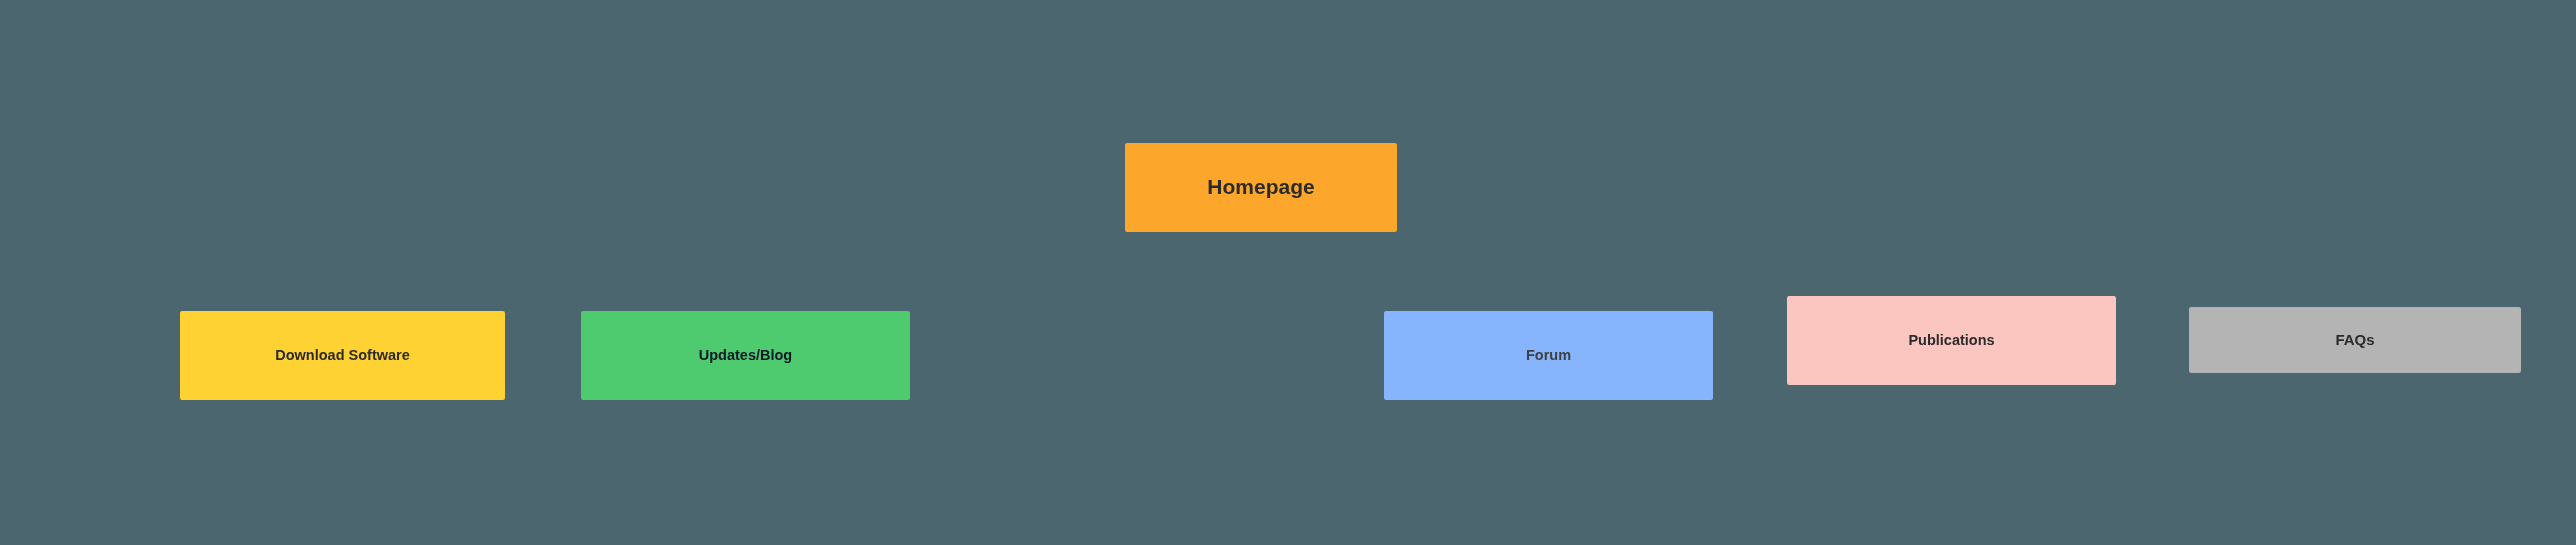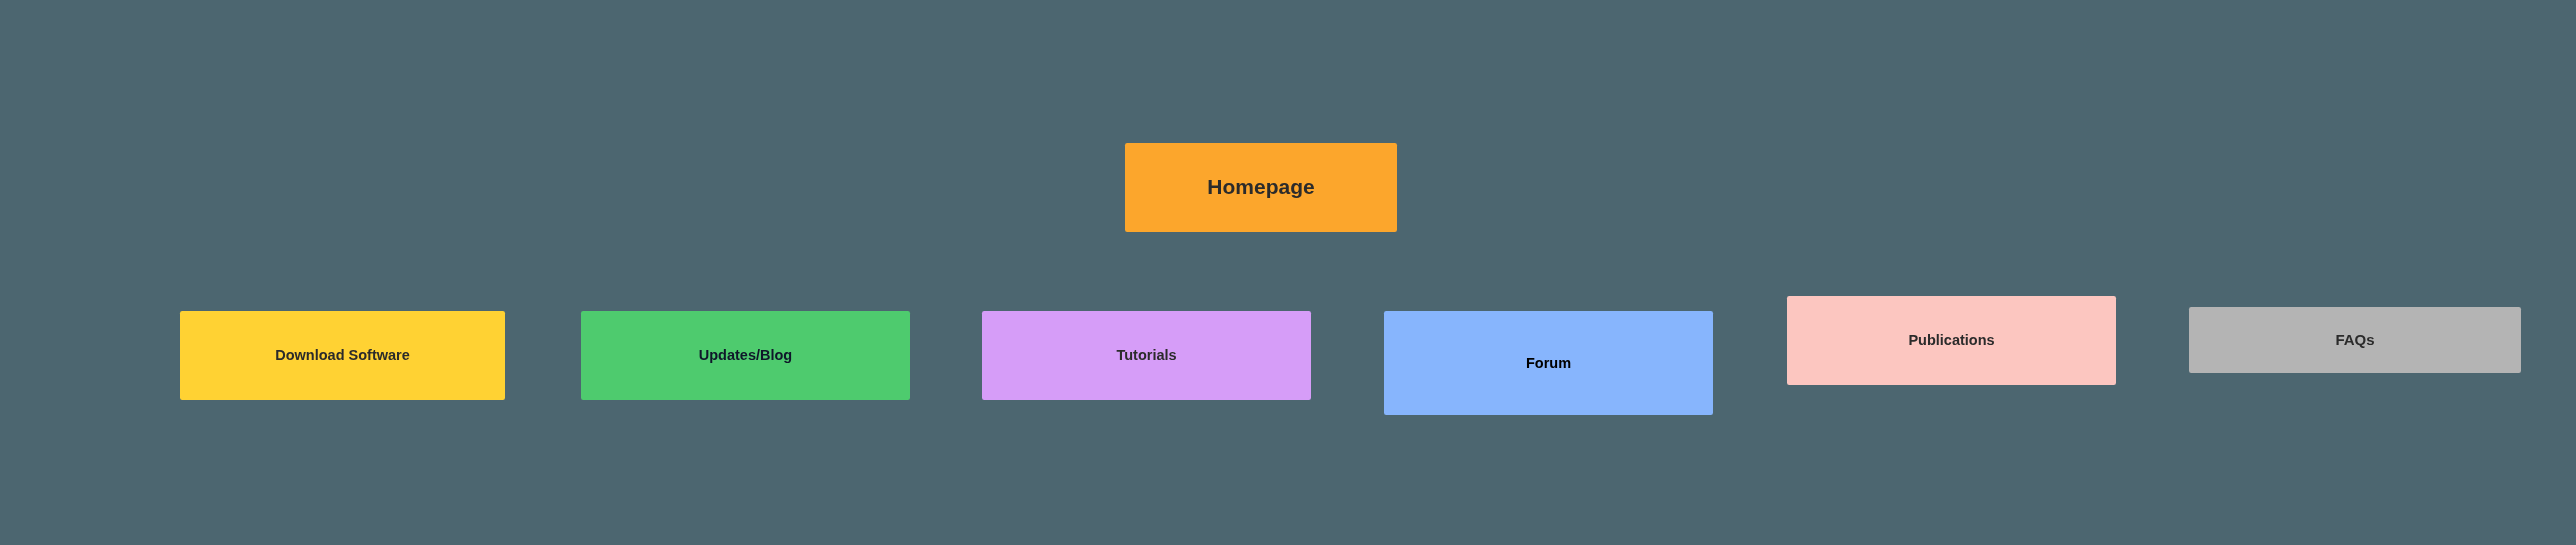--- a/index.html
+++ b/index.html
@@ -84,25 +84,22 @@
   </div>
 
   <div class="node child" id="node-child-0" style="left: 144px; top: 311px; width: 325px; height: 89px; background: rgb(255, 210, 51); color: rgb(43, 43, 43);">
     <span class="node-label">Download Software</span>
   </div>
 
   <div class="node child" id="node-child-1" style="left: 545px; top: 311px; width: 329px; height: 89px; background: rgb(78, 203, 110); color: #0f172a;">
     <span class="node-label">Updates/Blog</span>
   </div>
 
-  <div class="node child" id="node-child-2" style="left: 946px; top: 311px; width: 329px; height: 89px; background: rgb(214, 157, 248); color: rgb(43, 43, 43);">
-    <span class="node-label">Tutorials</span>
-  </div>
 
-  <div class="node child" id="node-child-3" style="left: 1348px; top: 311px; width: 329px; height: 104px; background: rgb(135, 181, 253); color: #000000;">
+  <div class="node child" id="node-child-3" style="left: 1348px; top: 311px; width: 329px; height: 89px; background: rgb(135, 181, 253); color: #404040;">
     <span class="node-label">Forum</span>
   </div>
 
   <div class="node child" id="node-child-4" style="left: 1751px; top: 296px; width: 329px; height: 89px; background: rgb(252, 198, 192); color: rgb(43, 43, 43);">
     <span class="node-label">Publications</span>
   </div>
 
   <div class="node child faqs" id="node-child-5" style="left: 2153px; top: 307px; width: 332px; height: 66px; background: rgb(180, 180, 180); color: rgb(43, 43, 43);">
     <span class="node-label">FAQs</span>
   </div>

